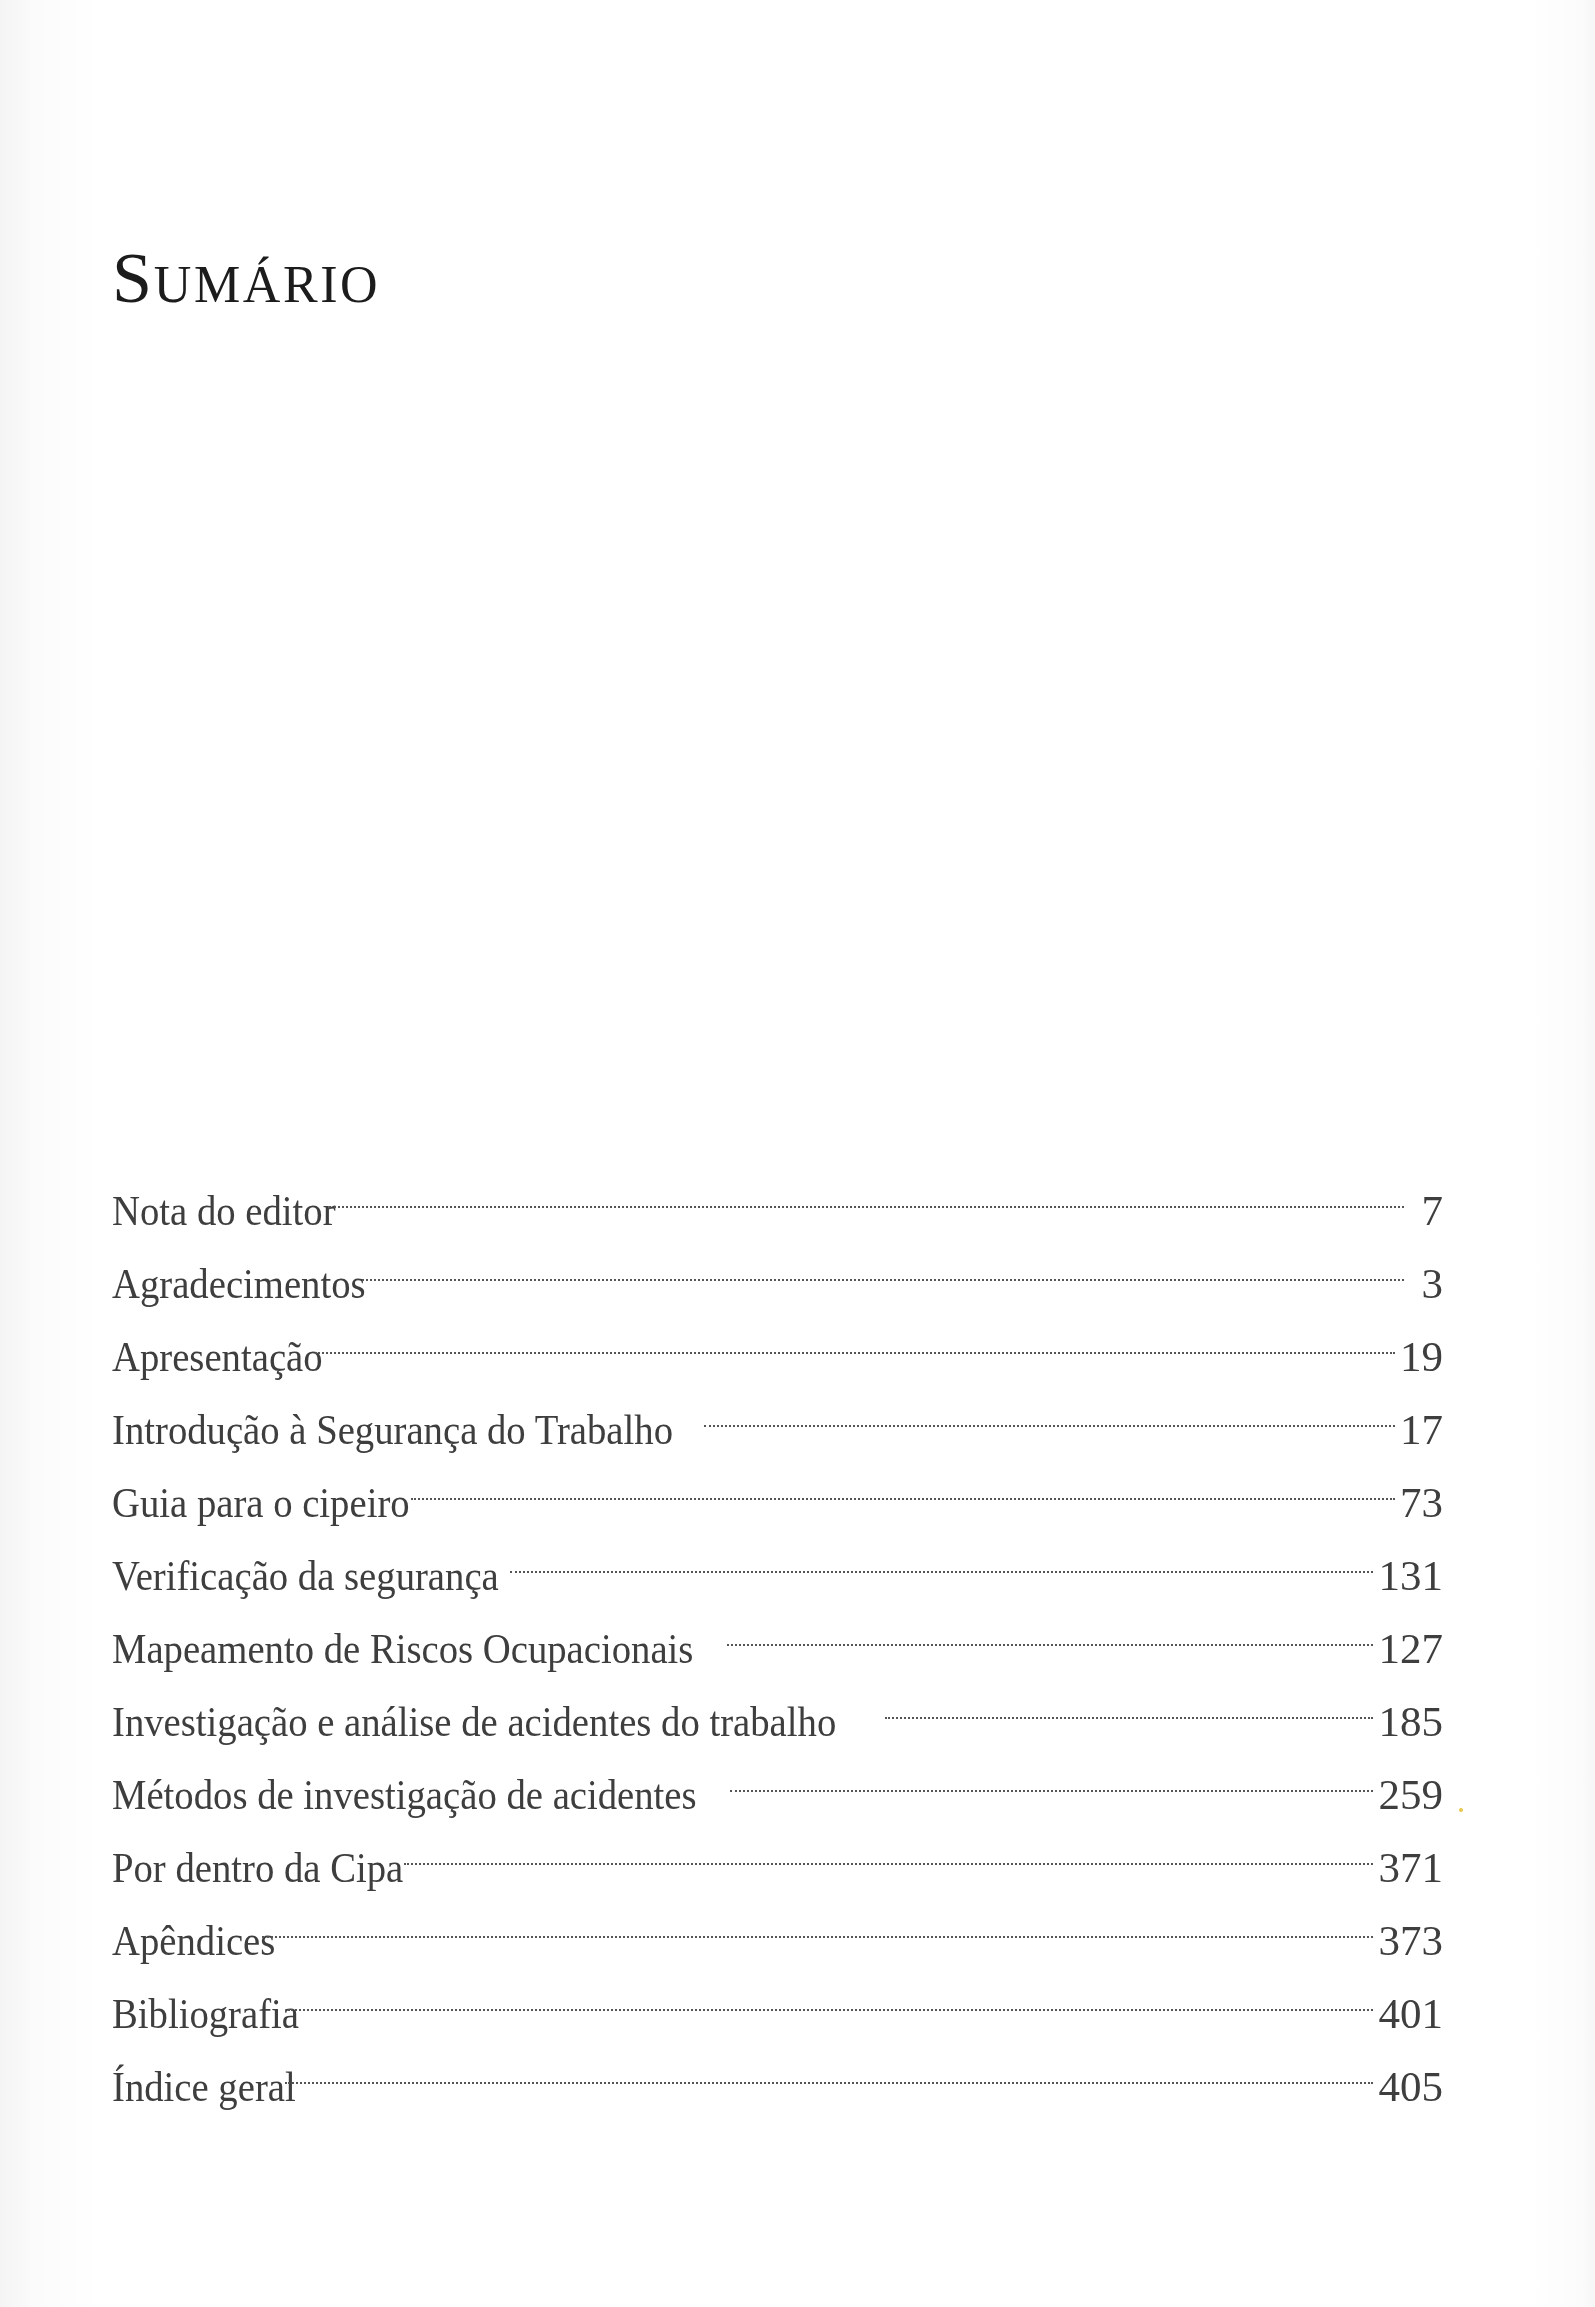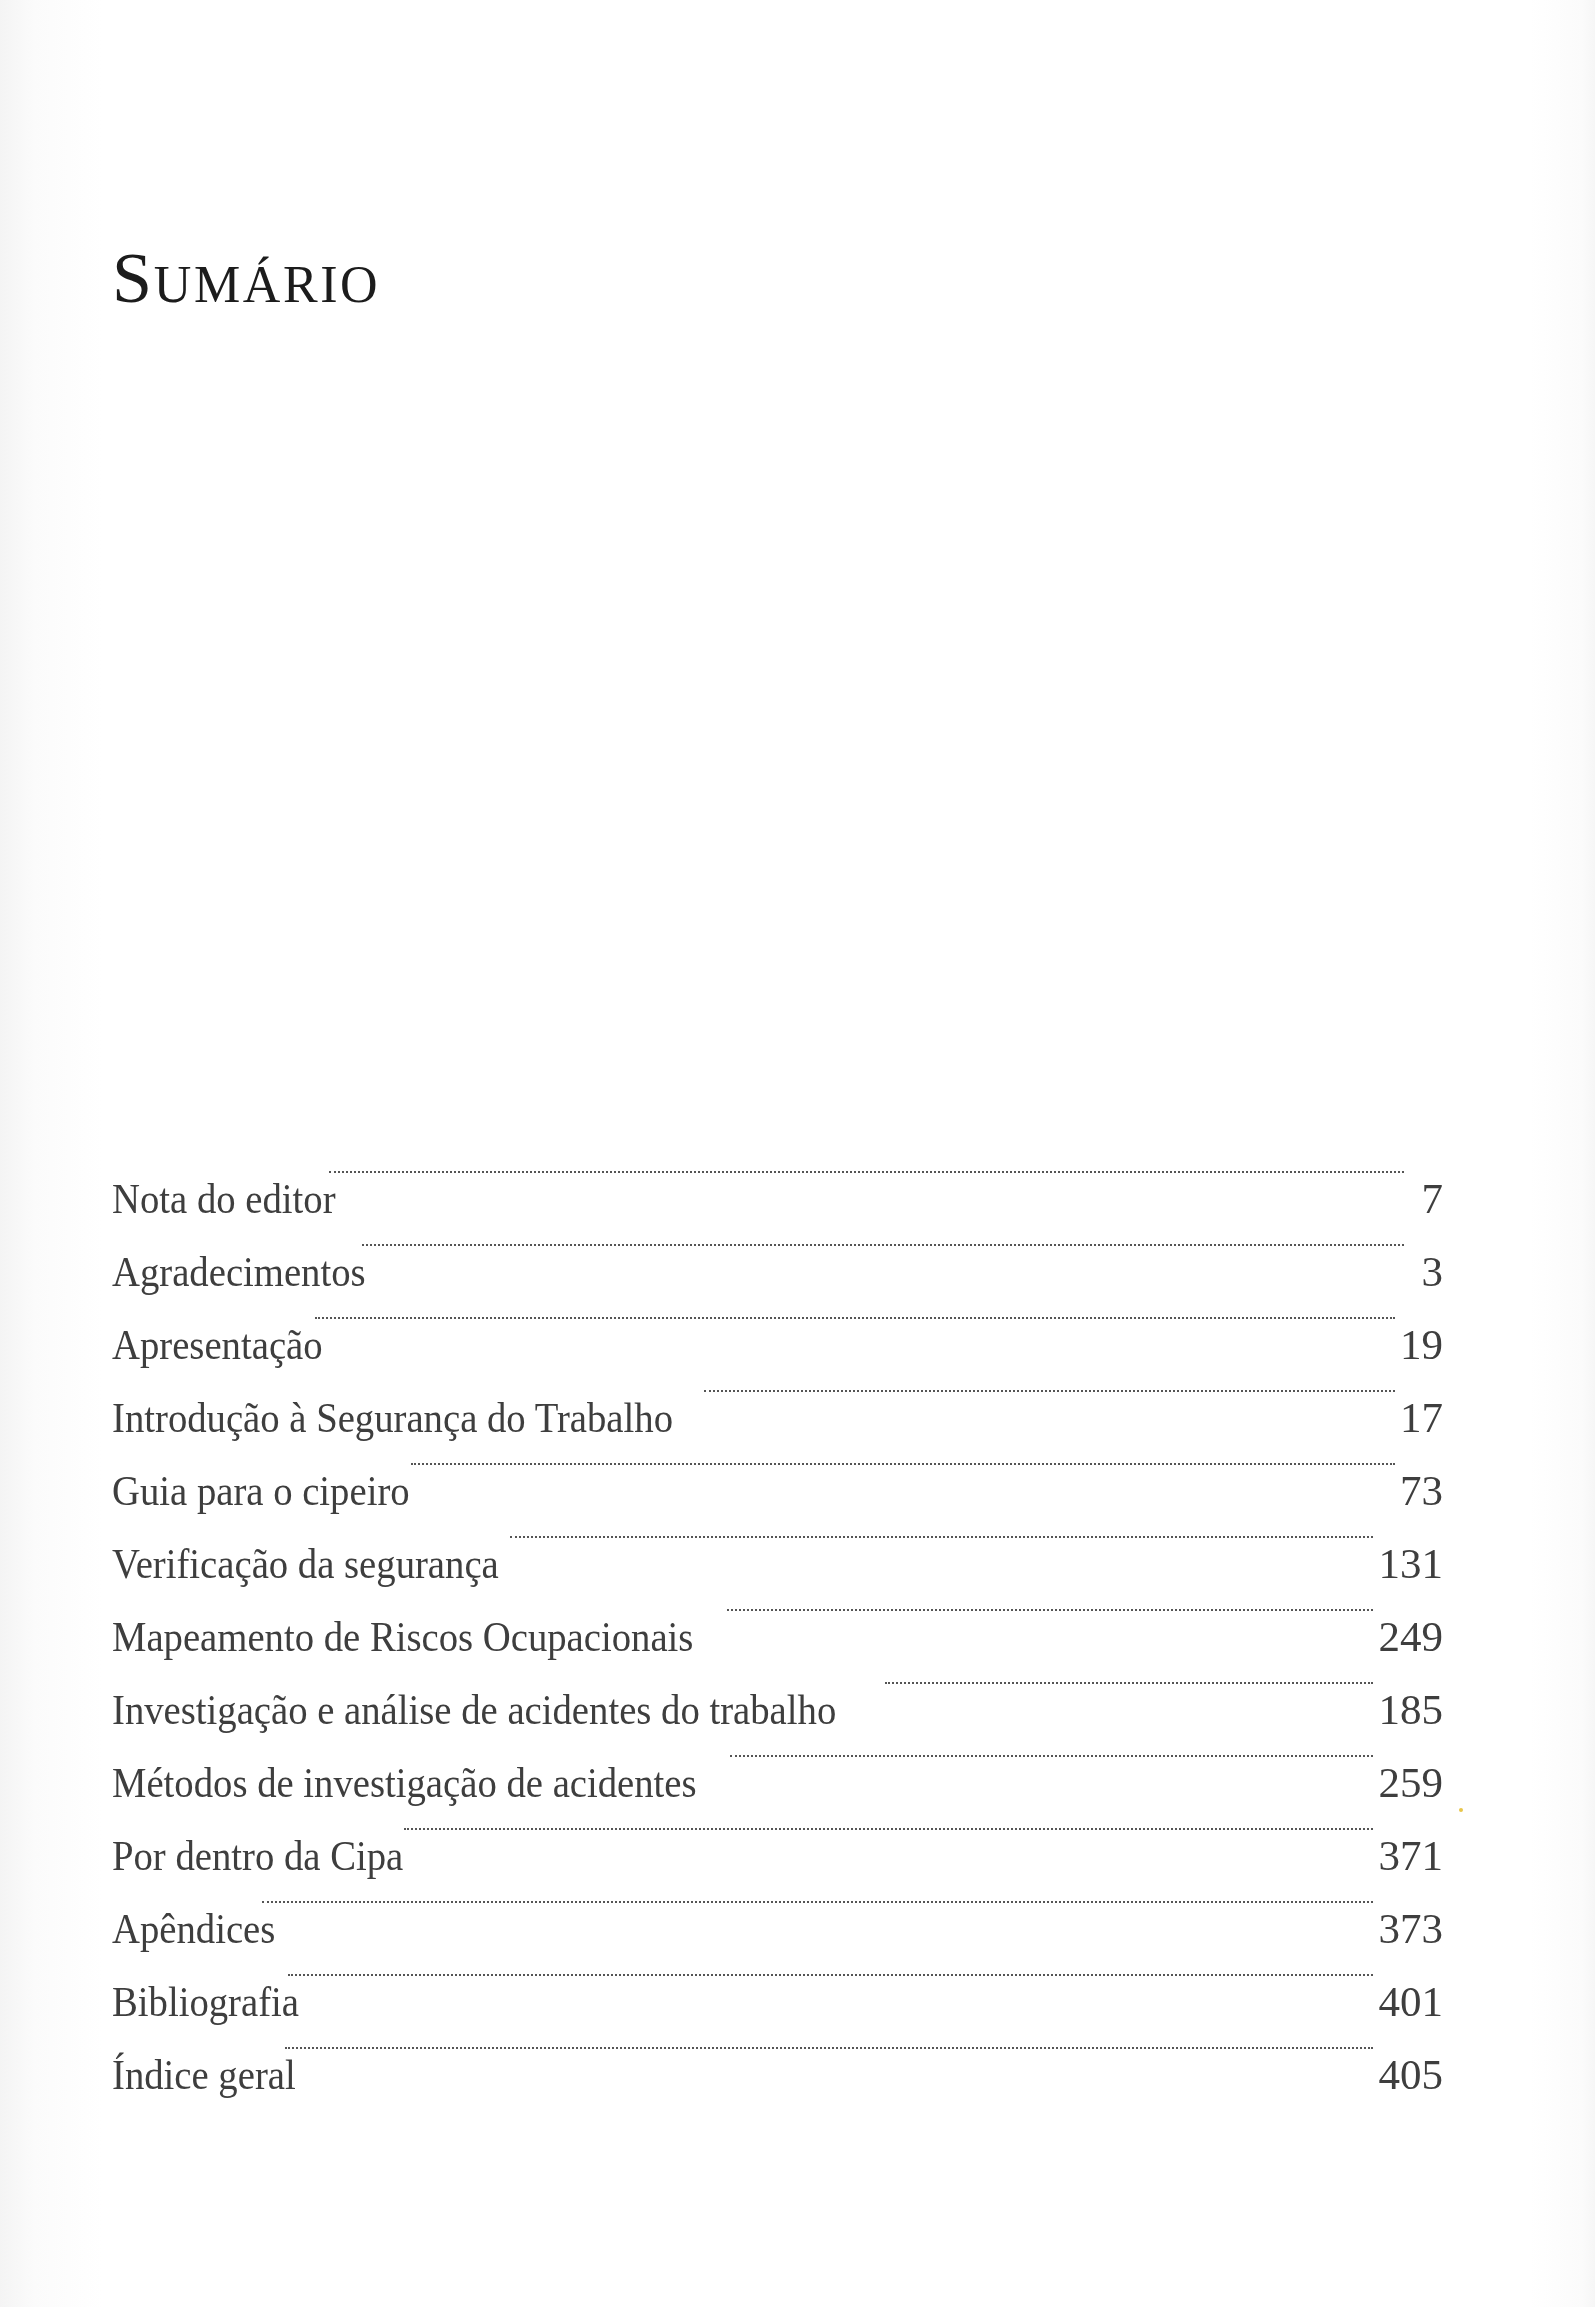--- a/index.html
+++ b/index.html
@@ -40,21 +40,21 @@
       position: absolute;
       left: 112px;
       top: 1174px;
       width: 1331px;
       margin: 0;
       padding: 0;
       list-style: none;
     }
     .toc-row {
       display: flex;
-      align-items: flex-start;
+      align-items: center;
       height: 73px;
       font-size: 43px;
       color: #3e3e3e;
       white-space: nowrap;
     }
     .toc-label {
       flex: 0 0 auto;
       transform: scaleX(0.9);
       transform-origin: left center;
       margin-right: -3%;
@@ -116,21 +116,21 @@
       <span class="toc-page">73</span>
     </li>
     <li class="toc-row">
       <span class="toc-label">Verificação da segurança</span>
       <span class="toc-leader"></span>
       <span class="toc-page">131</span>
     </li>
     <li class="toc-row">
       <span class="toc-label">Mapeamento de Riscos Ocupacionais</span>
       <span class="toc-leader"></span>
-      <span class="toc-page">249</span>
+      <span class="toc-page">127</span>
     </li>
     <li class="toc-row">
       <span class="toc-label">Investigação e análise de acidentes do trabalho</span>
       <span class="toc-leader"></span>
       <span class="toc-page">185</span>
     </li>
     <li class="toc-row">
       <span class="toc-label">Métodos de investigação de acidentes</span>
       <span class="toc-leader"></span>
       <span class="toc-page">259</span>

